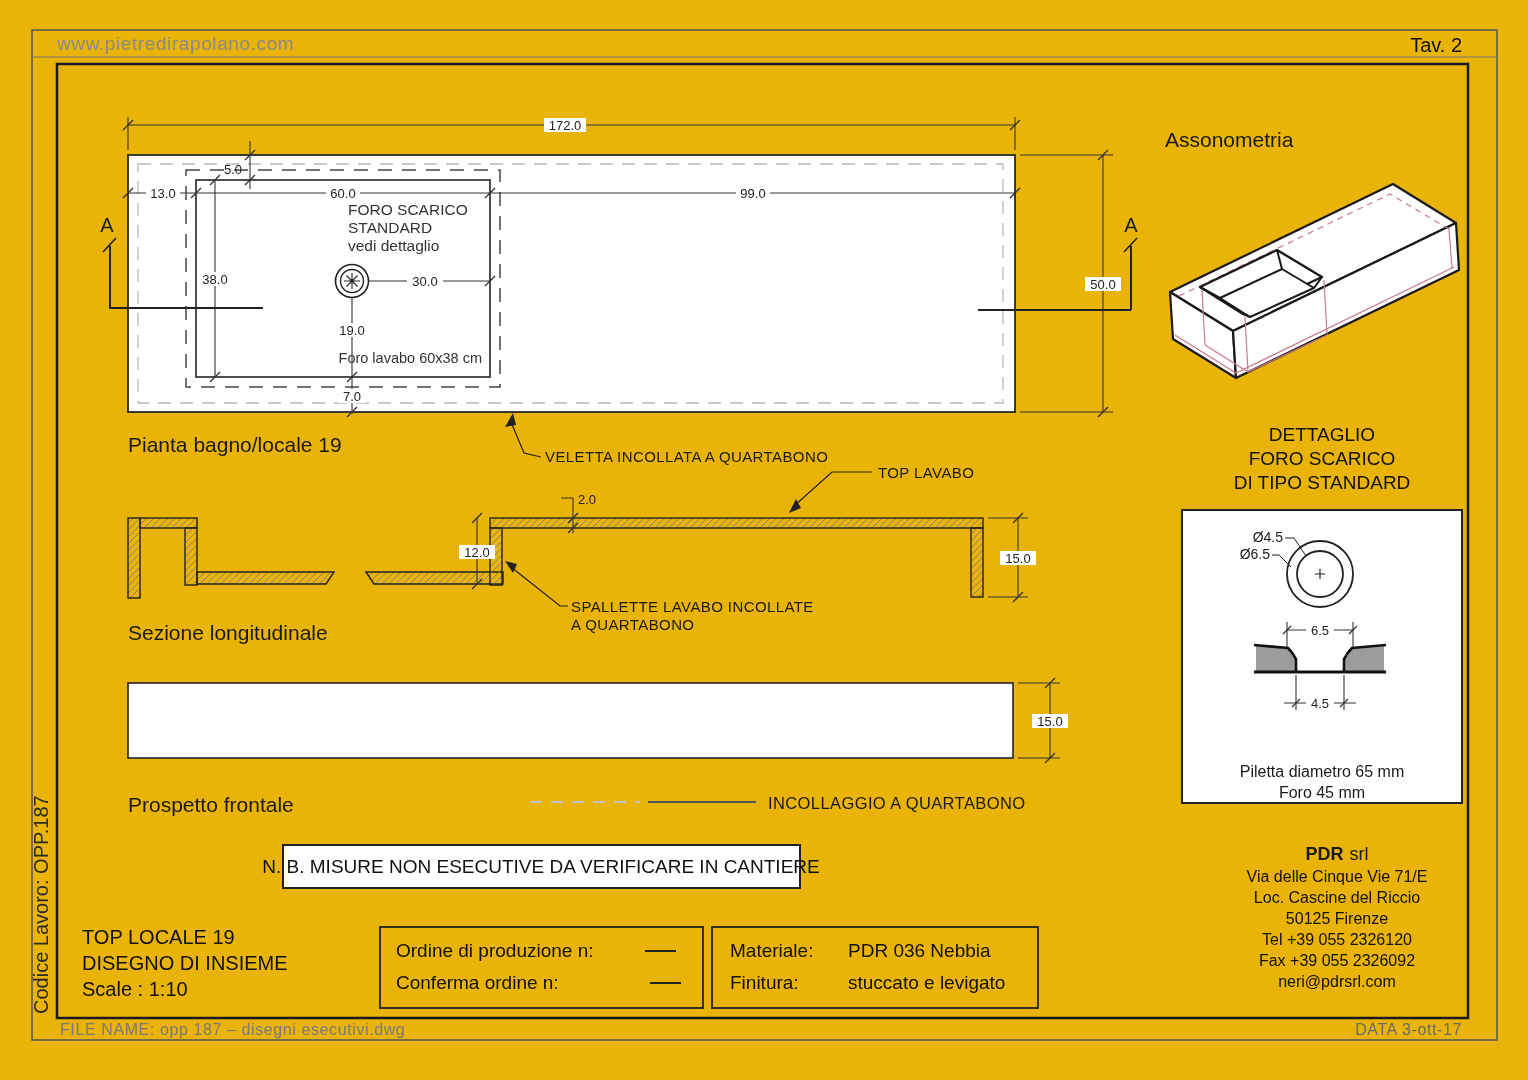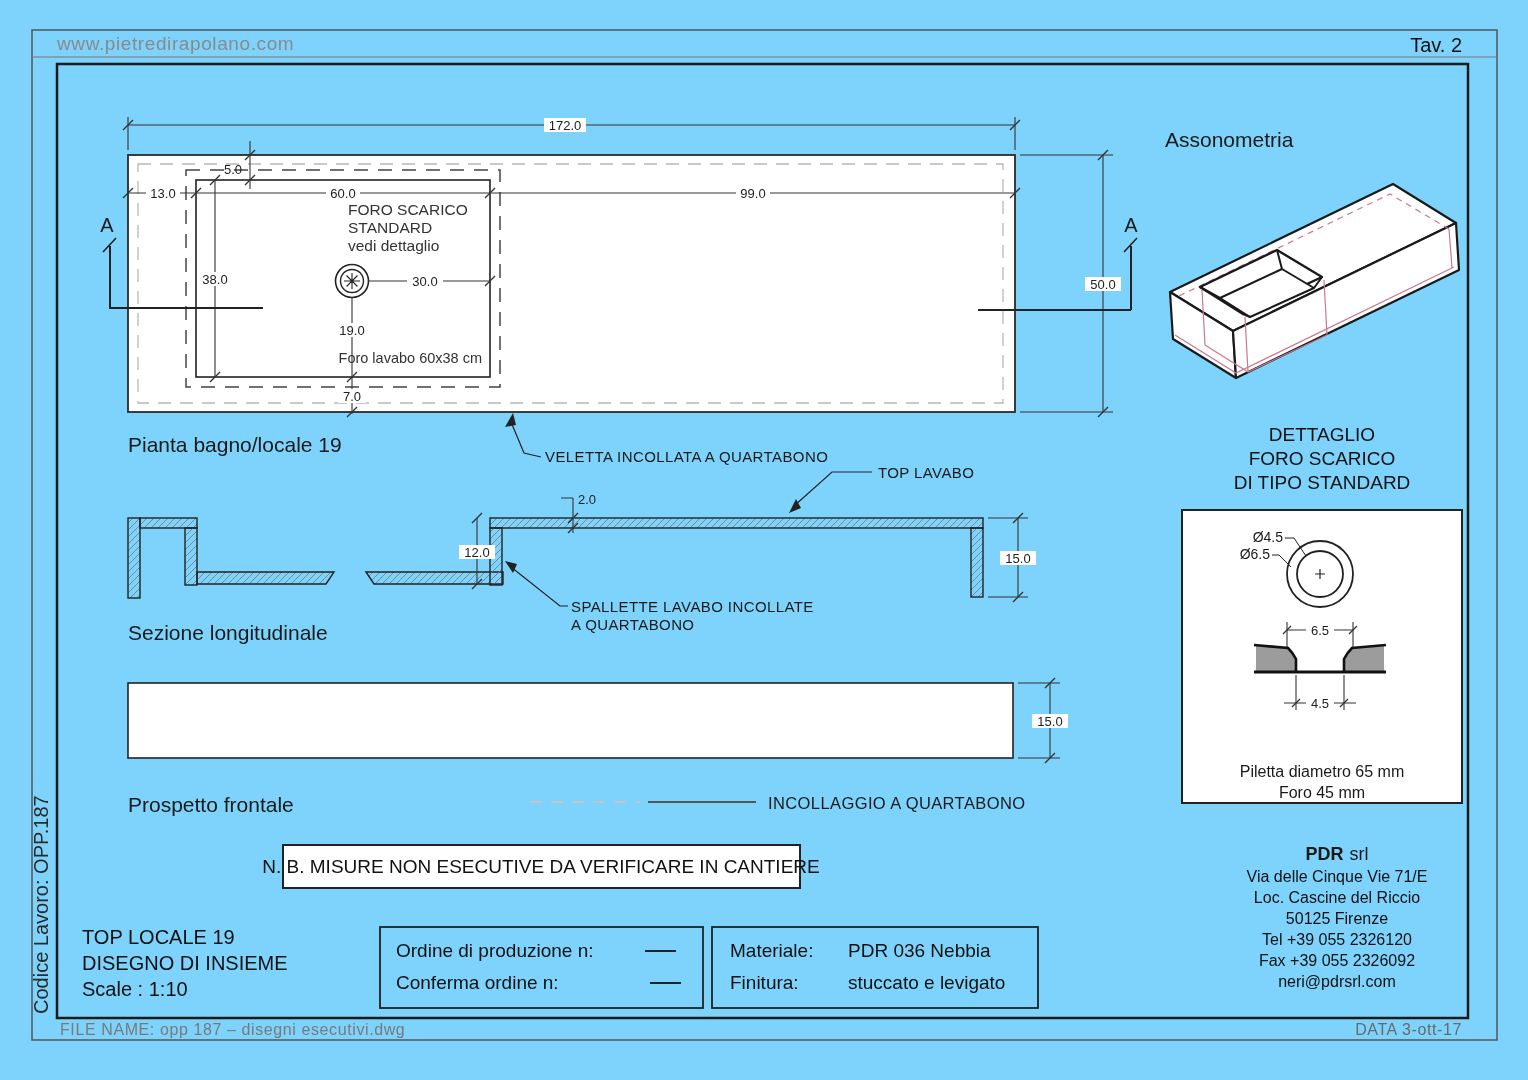--- a/index.html
+++ b/index.html
@@ -1,16 +1,16 @@
 <!DOCTYPE html>
 <html><head>
 <meta charset="utf-8">
 <style>
   html,body{margin:0;padding:0;background:#fff;}
-  .sheet{width:1528px;height:1080px;position:relative;background:#7dd3fc;}
+  .sheet{width:1528px;height:1080px;position:relative;background:#eab308;}
   svg{display:block;}
   text{font-family:"Liberation Sans","DejaVu Sans",sans-serif;fill:#1a1a1a;}
   .dim{font-size:13px;fill:#222;}
   .lbl{font-size:21px;fill:#1a1a1a;}
   .call{font-size:15px;fill:#1a1a1a;letter-spacing:.4px;}
   .note15{font-size:15.5px;fill:#333;}
   .muted{fill:#8a8a8a;font-size:19px;letter-spacing:.6px;}
   .bar{fill:#7a7a7a;font-size:16px;letter-spacing:.6px;}
   .tb{font-size:19px;fill:#111;}
   .co{font-size:16px;fill:#111;}

